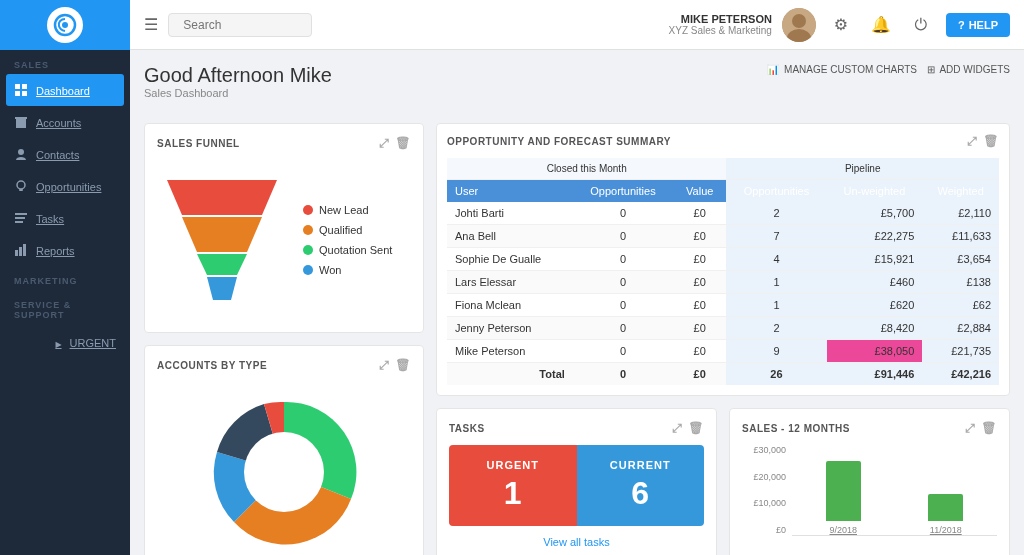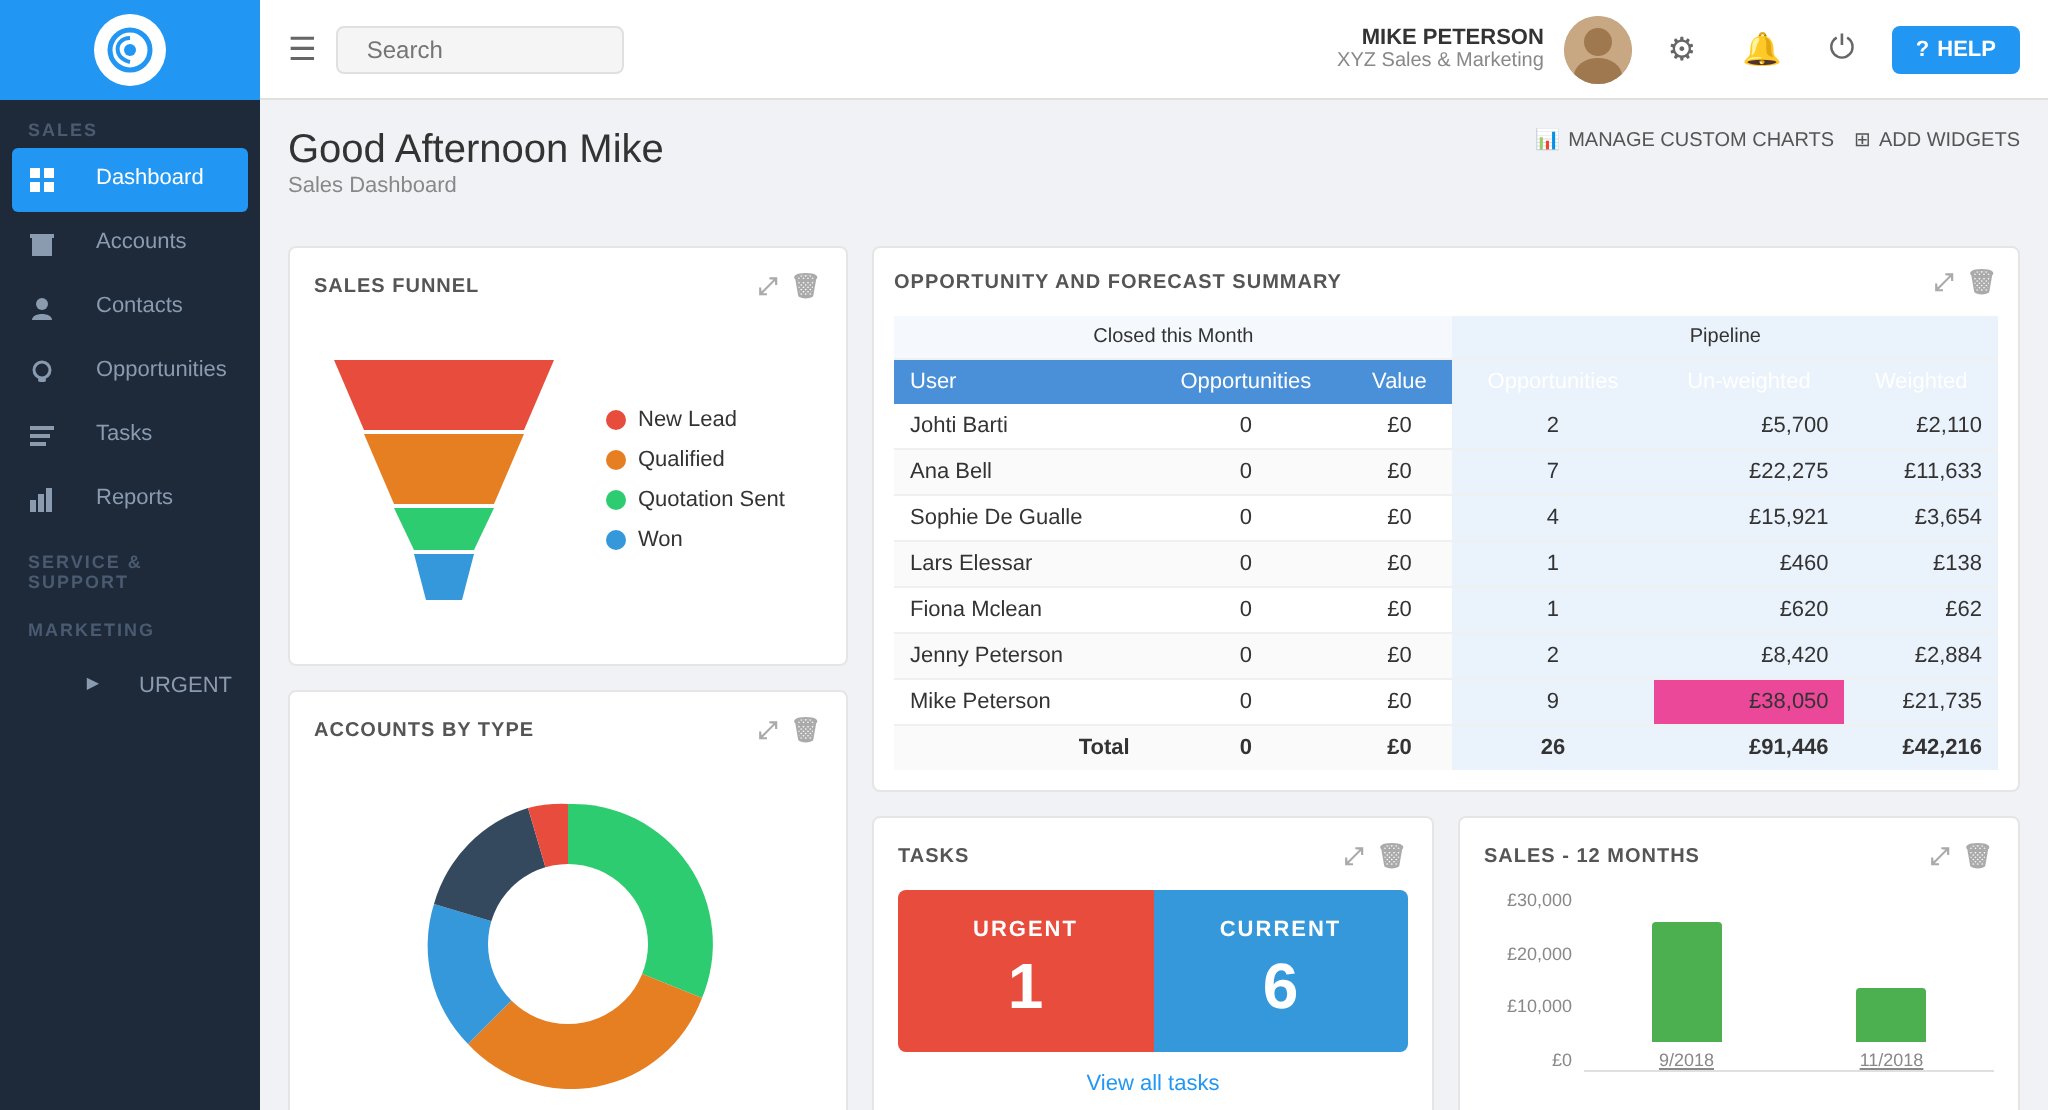--- a/index.html
+++ b/index.html
@@ -4,21 +4,21 @@
   <style>
     * { margin: 0; padding: 0; box-sizing: border-box; }
     body { font-family: 'Segoe UI', Arial, sans-serif; font-size: 12px; background: #f0f2f5; display: flex; height: 555px; overflow: hidden; }
 
     
     #sidebar { width: 130px; background: #1e2a3a; color: #8a9bb0; display: flex; flex-direction: column; flex-shrink: 0; }
     #sidebar-logo { background: #2196f3; height: 50px; display: flex; align-items: center; justify-content: center; }
     #sidebar-logo .logo-circle { width: 36px; height: 36px; border-radius: 50%; background: white; display: flex; align-items: center; justify-content: center; }
     #sidebar-logo .logo-circle svg { width: 24px; height: 24px; }
     .sidebar-section-label { font-size: 9px; font-weight: 700; letter-spacing: 1px; color: #4a5a70; padding: 10px 14px 4px; }
-    .sidebar-item { display: flex; align-items: flex-start; gap: 20px; padding: 9px 14px; cursor: pointer; color: #8a9bb0; font-size: 11px; }
+    .sidebar-item { display: flex; align-items: flex-end; gap: 8px; padding: 9px 14px; cursor: pointer; color: #8a9bb0; font-size: 11px; text-decoration: underline; }
     .sidebar-item.active { background: #2196f3; color: #fff; border-radius: 3px; margin: 0 6px; padding: 9px 8px; }
     .sidebar-item .si-icon { width: 14px; height: 14px; flex-shrink: 0; display: flex; align-items: center; justify-content: center; }
     .sidebar-arrow { margin-left: auto; font-size: 8px; }
 
     
     #main { flex: 1; display: flex; flex-direction: column; overflow: hidden; }
 
     
     #topbar { height: 50px; background: #fff; display: flex; align-items: center; padding: 0 14px; gap: 10px; border-bottom: 1px solid #e0e0e0; flex-shrink: 0; }
     #hamburger { cursor: pointer; color: #666; font-size: 16px; }
@@ -163,22 +163,22 @@
     <div class="si-icon">
       <svg width="12" height="12" viewBox="0 0 12 12" fill="currentColor">
           <rect x="0" y="6" width="3" height="6"></rect>
           <rect x="4" y="3" width="3" height="9"></rect>
           <rect x="8" y="0" width="3" height="12"></rect>
         </svg>
     </div>
     <span>Reports</span>
   </div>
 
+  <div class="sidebar-section-label">MARKETING</div>
   <div class="sidebar-section-label">SERVICE &amp; SUPPORT</div>
-  <div class="sidebar-section-label">MARKETING</div>
 
   <div class="sidebar-item" style="margin-top:4px;">
     <span class="sidebar-arrow">▶</span>
     <span>URGENT</span>
   </div>
 </div>
 
 <div id="main">
 
   <div id="topbar">

